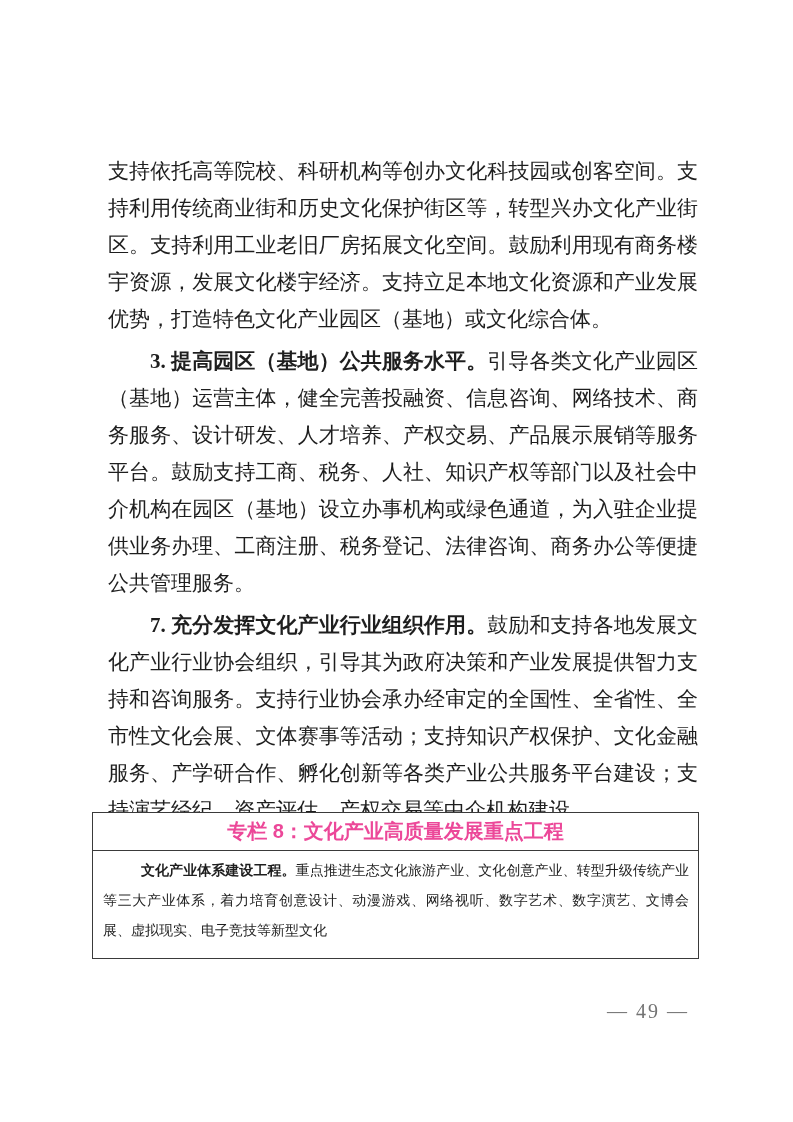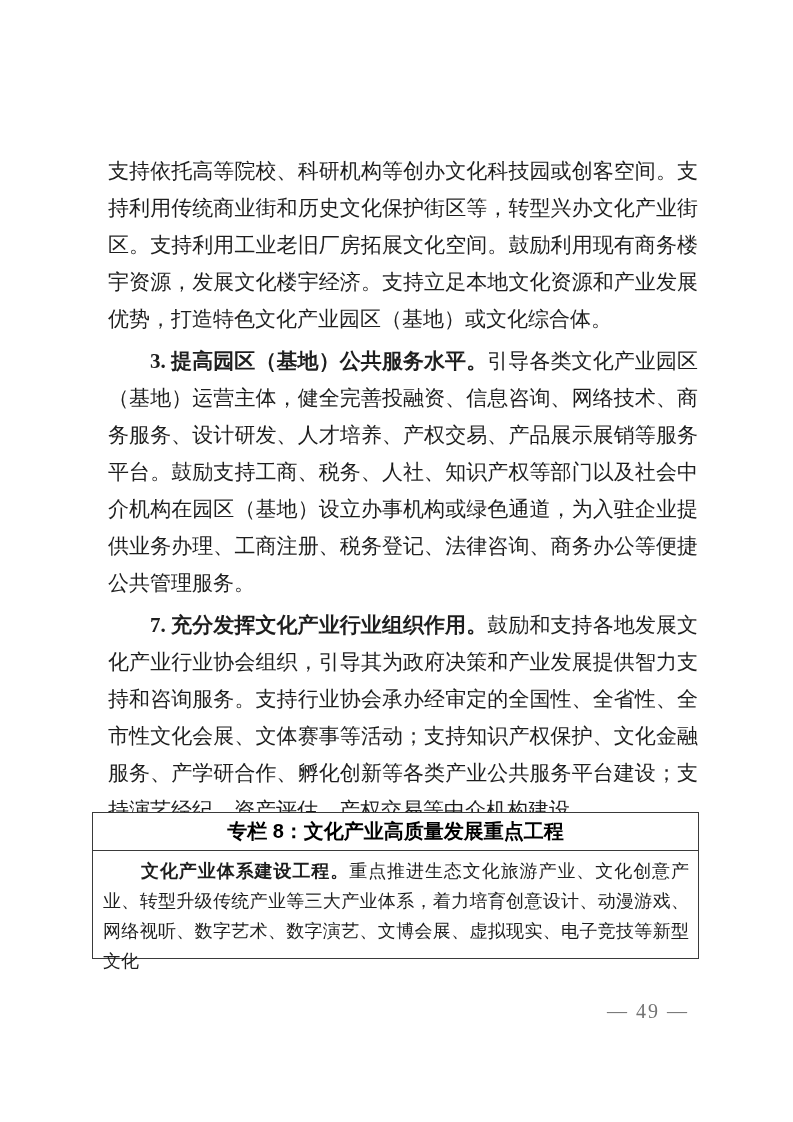--- a/index.html
+++ b/index.html
@@ -46,25 +46,25 @@
     box-sizing: content-box;
   }
   .panel-title-row {
     height: 37px;
     line-height: 37px;
     border-bottom: 1.5px solid #3a3a3a;
     text-align: center;
     font-family: "Liberation Sans", "DejaVu Sans", sans-serif;
     font-weight: bold;
     font-size: 20px;
-    color: #000000;
+    color: #ec4899;
   }
   .panel-body {
     padding: 5px 9px 0 10px;
-    font-size: 18px;
+    font-size: 14px;
     line-height: 30px;
     text-align: justify;
     text-justify: inter-ideograph;
     text-indent: 38px;
     color: #1e1e1e;
   }
   .page-number {
     position: absolute;
     top: 1000px;
     right: 104px;

